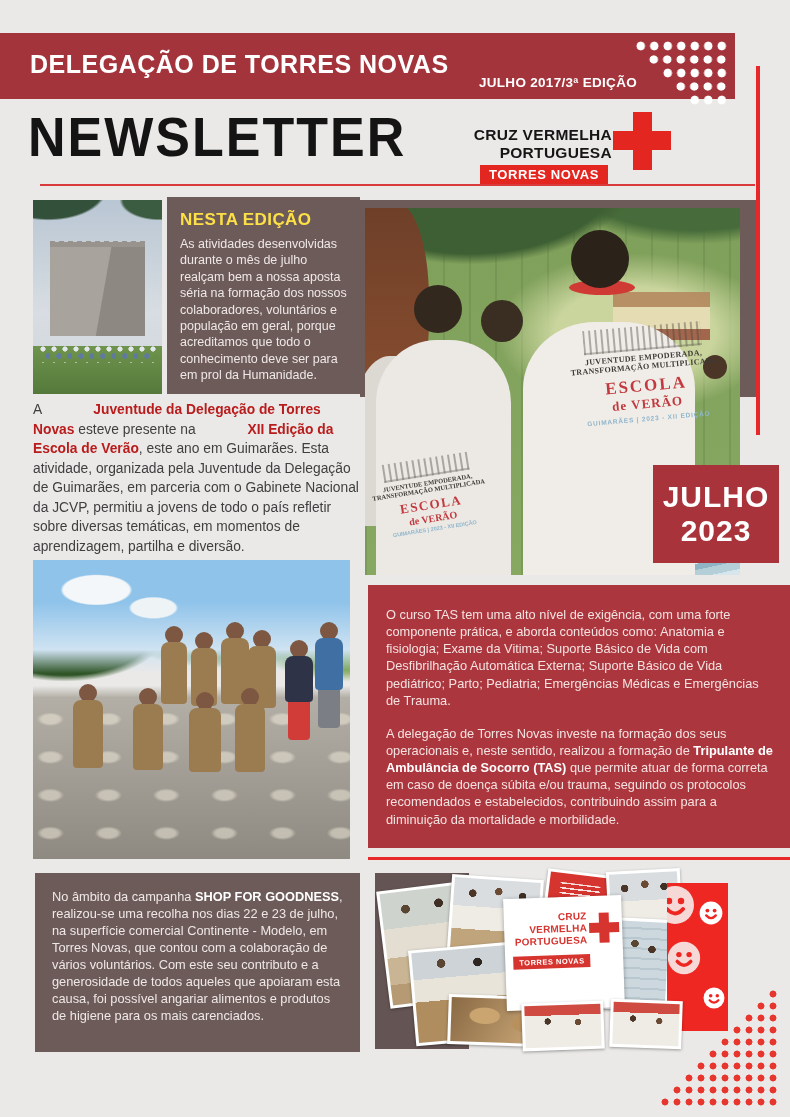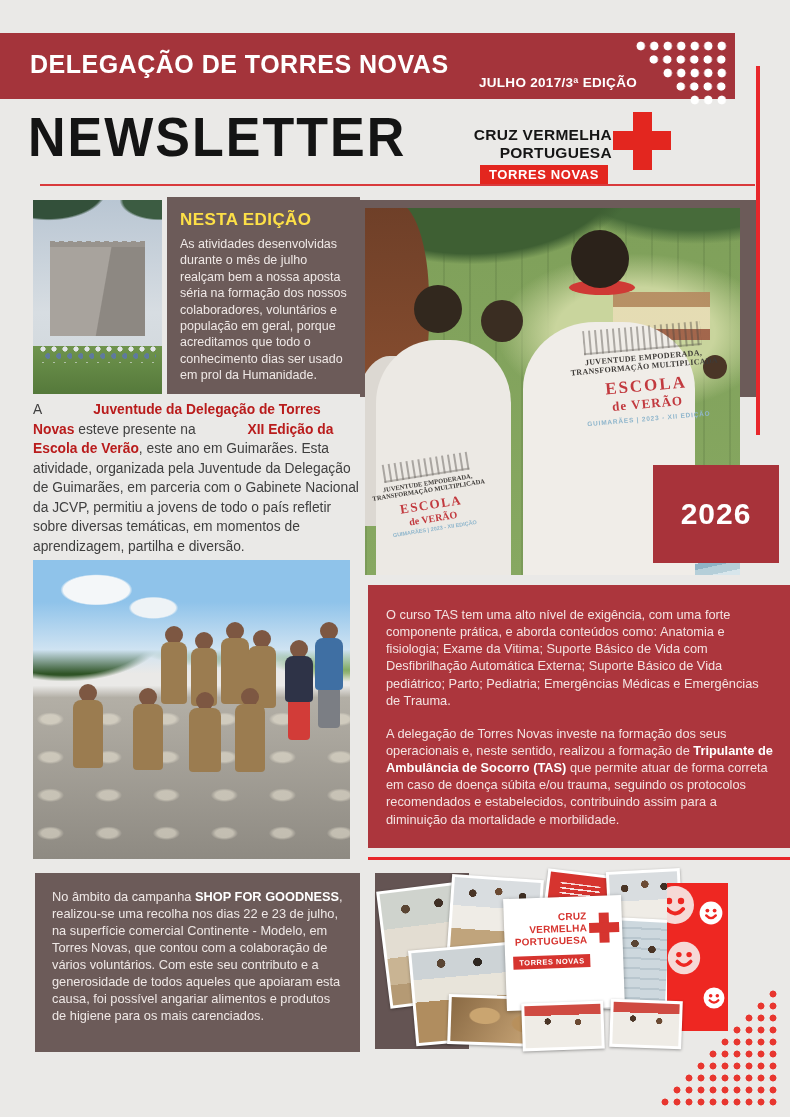--- a/index.html
+++ b/index.html
@@ -253,21 +253,21 @@
   <figure class="abs castle-photo">
     <div class="cp-foliage"></div>
     <div class="cp-cren"></div>
     <div class="cp-castle"></div>
     <div class="cp-lawn"></div>
     <div class="cp-crowd"></div>
   </figure>
 
   <section class="abs nesta">
     <h2>NESTA EDIÇÃO</h2>
-    <p>As atividades desenvolvidas durante o mês de julho realçam bem a nossa aposta séria na formação dos nossos colaboradores, voluntários e população em geral, porque acreditamos que todo o conhecimento dias ser usado em prol da Humanidade.</p>
+    <p>As atividades desenvolvidas durante o mês de julho realçam bem a nossa aposta séria na formação dos nossos colaboradores, voluntários e população em geral, porque acreditamos que todo o conhecimento deve ser para em prol da Humanidade.</p>
   </section>
 
   <div class="abs backdrop"></div>
   <figure class="abs escola">
     <div class="es-house"></div>
     <div class="es-head bg-p1"></div>
     <div class="bg-p1s"></div>
     <div class="es-head bg-p2"></div>
     <div class="es-water"></div>
     <div class="es-hair"></div>
@@ -338,21 +338,22 @@
         <div class="legs"></div>
       </div>
     <div class="fig blue" style="left:282px;top:62px;width:28px;height:68px">
         <div class="h"></div>
         <div class="b"></div>
         <div class="legs"></div>
       </div>
   </figure>
 
   <div class="abs julho">
-    <div>2026</div>
+    <div>JULHO</div>
+    <div>2023</div>
   </div>
 
   <section class="abs tas">
     <p>O curso TAS tem uma alto nível de exigência, com uma forte componente prática, e aborda conteúdos como: Anatomia e fisiologia; Exame da Vitima; Suporte Básico de Vida com Desfibrilhação Automática Externa; Suporte Básico de Vida pediátrico; Parto; Pediatria; Emergências Médicas e Emergências de Trauma.</p>
     <p><span>A delegação de Torres Novas investe na formação dos seus operacionais e, neste sentido, realizou a formação de </span><b>Tripulante de Ambulância de Socorro (TAS)</b><span> que permite atuar de forma correta em caso de doença súbita e/ou trauma, seguindo os protocolos recomendados e estabelecidos, contribuindo assim para a diminuição da mortalidade e morbilidade.</span></p>
   </section>
   <div class="abs hr2"></div>
 
   <section class="abs shop">
     <p><span>No âmbito da campanha </span><b>SHOP FOR GOODNESS</b><span>, realizou-se uma recolha nos dias 22 e 23 de julho, na superfície comercial Continente - Modelo, em Torres Novas, que contou com a colaboração de vários voluntários. Com este seu contributo e a generosidade de todos aqueles que apoiaram esta causa, foi possível angariar alimentos e produtos de higiene para os mais carenciados.</span></p>

